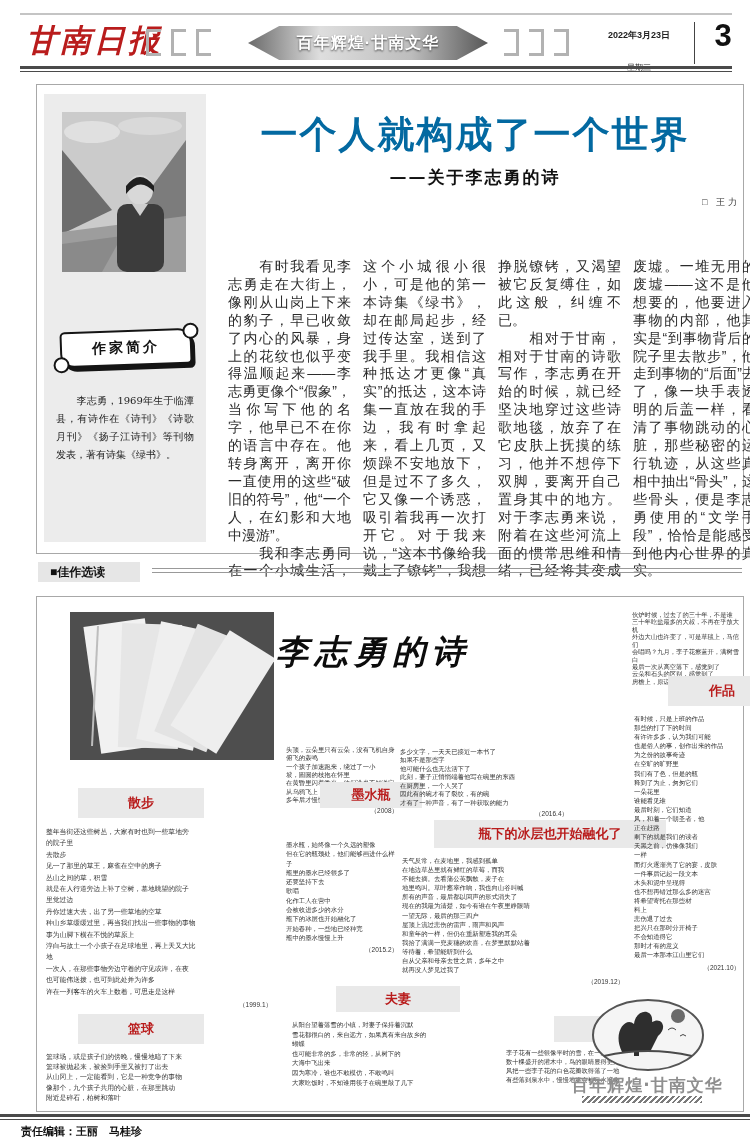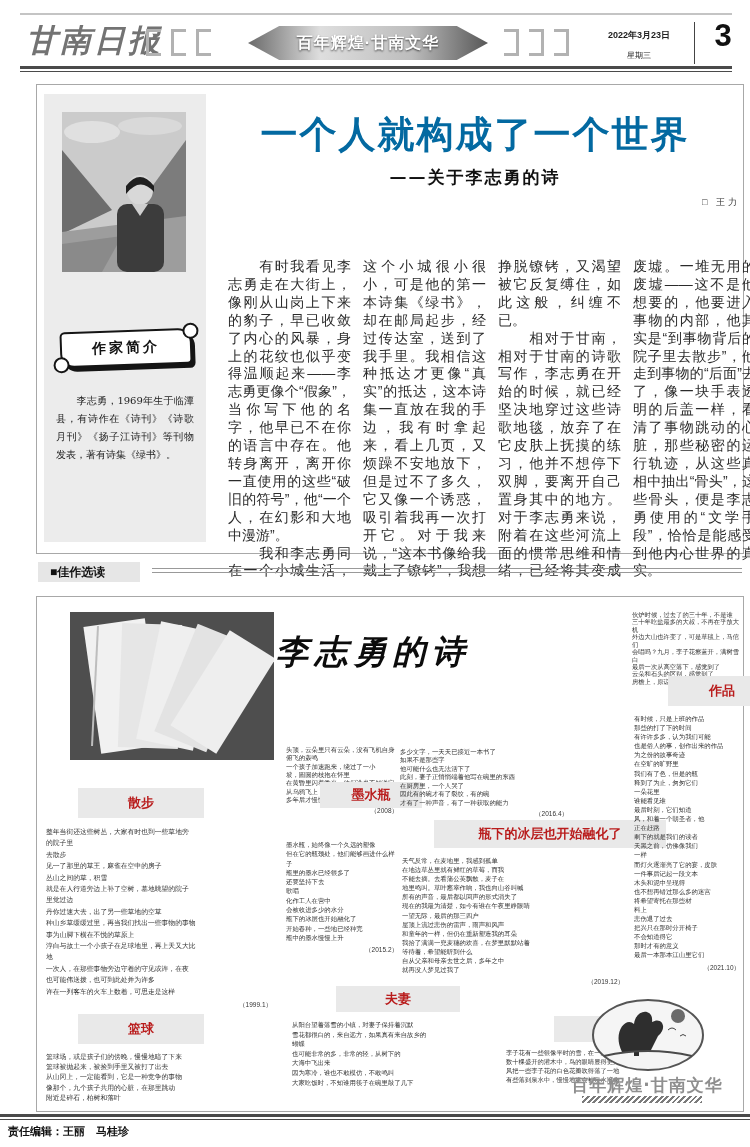--- a/index.html
+++ b/index.html
@@ -2,33 +2,33 @@
 <html><head>
 <meta charset="utf-8">
 <style>
   html,body{margin:0;padding:0;}
   body{width:750px;height:1147px;position:relative;background:#ffffff;
        font-family:"Liberation Sans","DejaVu Sans",sans-serif;color:#222;overflow:hidden;}
   .abs{position:absolute;}
 
   
   .top-rule{left:20px;top:13px;width:712px;height:2px;background:#c4c4c4;}
-  .masthead{left:26px;top:20px;font:700 italic 31px "DejaVu Serif",serif;letter-spacing:3px;color:#737373;}
+  .masthead{left:26px;top:20px;font:700 italic 31px "DejaVu Serif",serif;letter-spacing:3px;color:#b91c1c;}
   .brk{display:inline-block;width:15px;height:27px;border:3px solid #b2b2b2;box-sizing:border-box;}
   .brk-l{border-right:none;margin-right:10px;}
   .brk-r{border-left:none;margin-left:10px;}
   .brk-group-l{left:146px;top:29px;}
   .brk-group-r{left:494px;top:29px;}
   .banner{left:248px;top:26px;width:240px;height:34px;display:flex;align-items:center;justify-content:center;
           background:linear-gradient(90deg,#6a6a6a,#dedede 30%,#bdbdbd 68%,#575757);
           clip-path:polygon(0 50%,13% 0,87% 0,100% 50%,87% 100%,13% 100%);}
   .banner-text{font-size:16px;font-weight:bold;color:#fff;letter-spacing:1px;text-shadow:0 1px 2px rgba(0,0,0,.65);}
   .date-block{left:596px;top:29px;width:86px;text-align:center;}
   .date-l1{font-size:9px;font-weight:bold;color:#222;}
-  .date-l2{font-size:8px;color:#222;margin-top:8px;}
+  .date-l2{font-size:8px;color:#222;margin-top:20px;}
   .hdr-divider{left:694px;top:22px;height:42px;width:0;border-left:1px solid #444;}
   .page-no{left:702px;top:18px;width:42px;text-align:center;font-size:31px;font-weight:bold;color:#111;}
   .hdr-rule{left:20px;top:66px;width:712px;height:2px;border-top:3px solid #4a4a4a;border-bottom:1px solid #4a4a4a;}
 
   
   .article-box{left:36px;top:84px;width:706px;height:468px;border:1px solid #a8a8a8;background:#fff;}
   .left-panel{left:44px;top:94px;width:162px;height:448px;background:#ececec;}
   .photo{left:62px;top:112px;width:124px;height:160px;}
   .scroll{left:60px;top:330px;width:128px;height:32px;background:#fff;border:2px solid #151515;
           border-radius:5px 14px 5px 14px;transform:rotate(-2deg);box-shadow:3px 4px 0 #151515;
@@ -87,21 +87,21 @@
   .zuopin{left:634px;top:714px;width:106px;font-size:6.4px;line-height:1.42;}
 
   .brand-illu{left:590px;top:998px;width:116px;height:74px;}
   .brand-text{left:552px;top:1074px;width:190px;text-align:center;font-size:17px;font-weight:bold;
               color:#8f8f8f;letter-spacing:1px;font-family:"DejaVu Sans",sans-serif;}
   .brand-zig{left:582px;top:1096px;width:120px;height:7px;
              background:repeating-linear-gradient(135deg,#7b7b7b 0 2px,transparent 2px 4px);}
 
   
   .bottom-rule{left:0;top:1114px;width:750px;height:2px;border-top:3px solid #4a4a4a;border-bottom:1px solid #4a4a4a;}
-  .editor{left:8px;top:1124px;font-size:11px;font-weight:bold;color:#111;}
+  .editor{left:21px;top:1124px;font-size:11px;font-weight:bold;color:#111;}
 </style>
 </head>
 <body>
 
 <div class="abs top-rule"></div>
 <div class="abs masthead">甘南日报</div>
 
 <div class="abs brk-group-l">
   <span class="brk brk-l"></span><span class="brk brk-l"></span><span class="brk brk-l"></span>
 </div>

